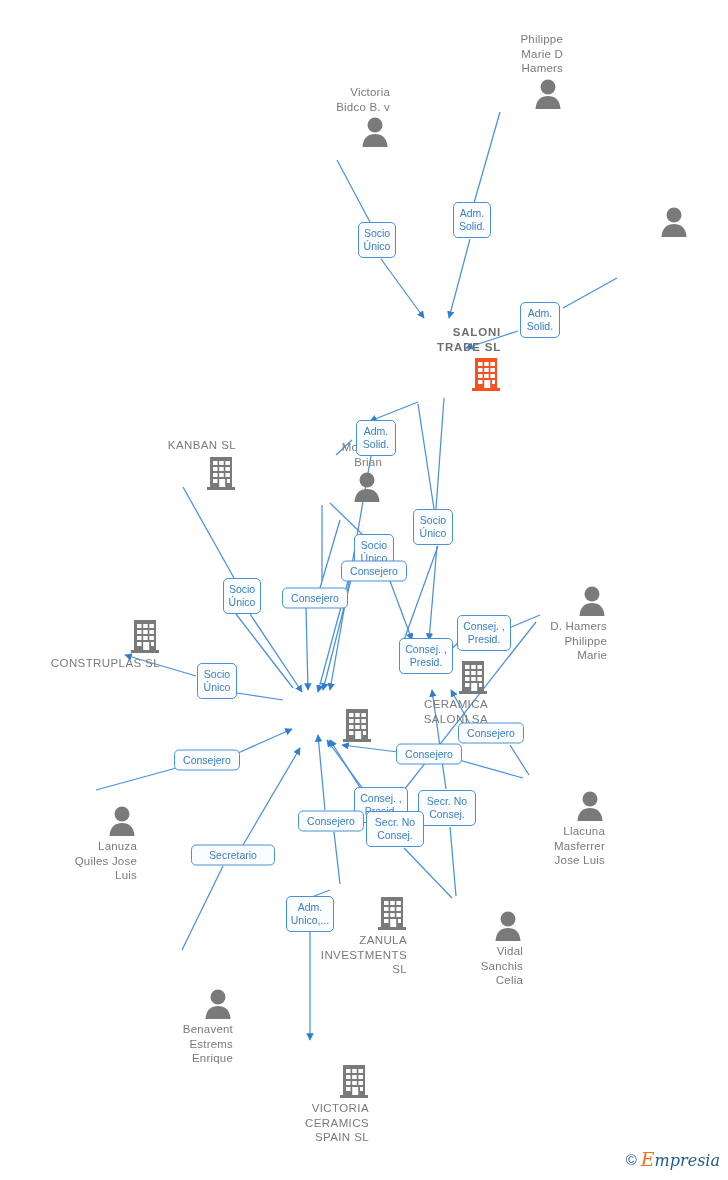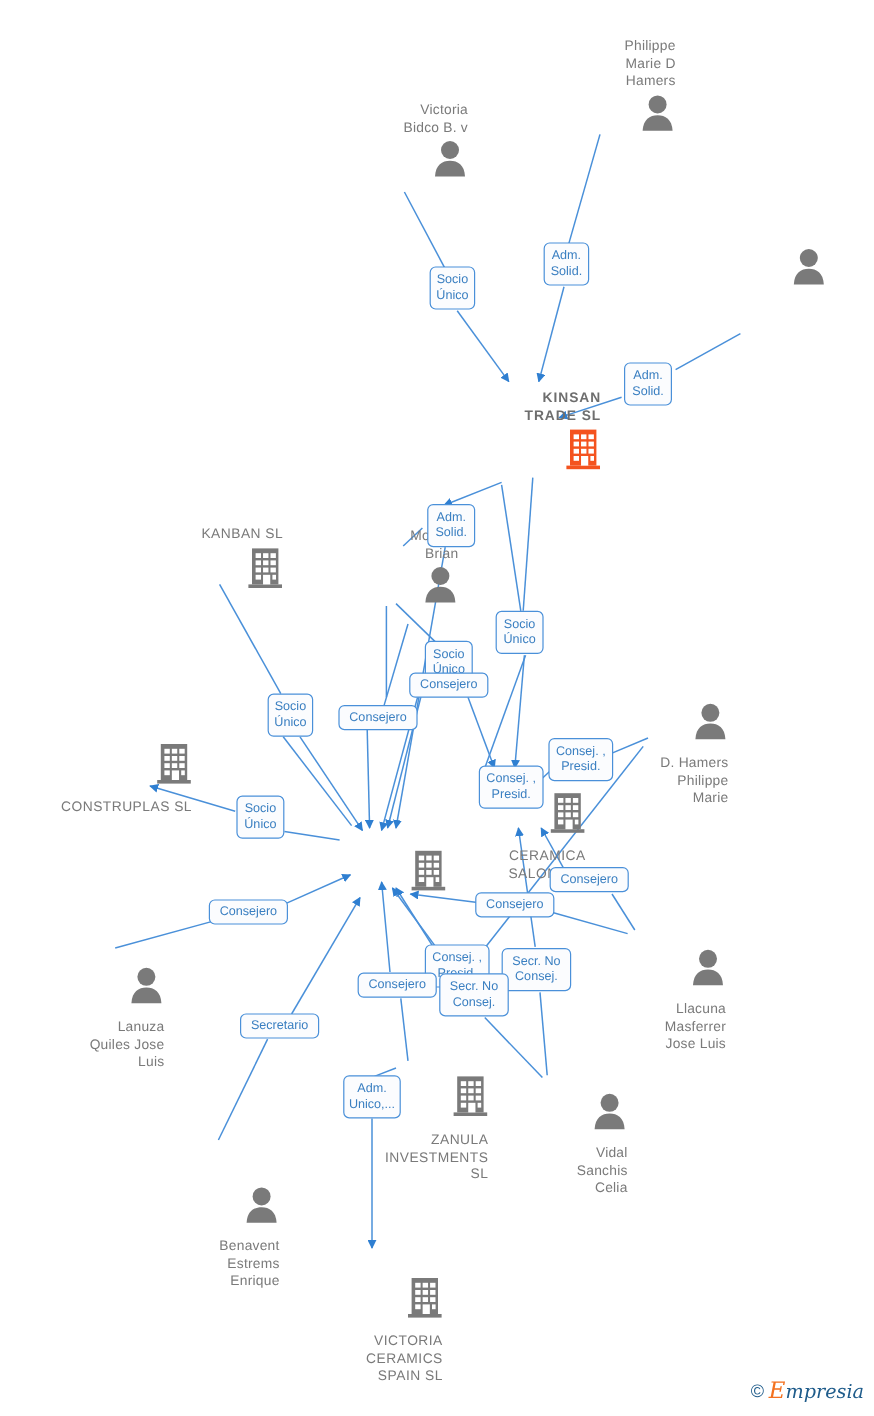--- a/index.html
+++ b/index.html
@@ -15,21 +15,21 @@
   .node .ico{display:block;margin:0 auto;line-height:0;}
   .node .lbl{
     display:block;color:#7a7a7a;font-size:11.5px;line-height:14.5px;
     letter-spacing:.2px;white-space:pre-line;
   }
   .node.company .lbl{letter-spacing:.4px;}
   .node.focus .lbl{color:#6e6e6e;font-weight:bold;letter-spacing:.8px;}
 
   
   .node.above .lbl{margin-bottom:2px;}
-  .node.below .lbl{margin-top:12px;}
+  .node.below .lbl{margin-top:2px;}
 
   .edge-label{
     position:absolute;transform:translate(-50%,-50%);
     background:#fbfcfe;border:1.3px solid #4a90d9;border-radius:5px;
     color:#3a7fc1;font-size:10.5px;line-height:13px;
     padding:3px 5px;text-align:center;white-space:pre-line;
     box-sizing:border-box;
   }
 
   .watermark{
@@ -139,21 +139,21 @@
             <path d="M2.5 31 C3 21.5 8.5 18 15 18 C21.5 18 27 21.5 27.5 31 Z" fill="#7a7a7a"></path>
           </svg></span>
       </div>
       <div class="node person above" style="left: 629px; top: 206px;">
         <span class="ico"><svg width="30" height="32" viewBox="0 0 30 32" xmlns="http://www.w3.org/2000/svg">
             <circle cx="15" cy="9" r="7.5" fill="#7a7a7a"></circle>
             <path d="M2.5 31 C3 21.5 8.5 18 15 18 C21.5 18 27 21.5 27.5 31 Z" fill="#7a7a7a"></path>
           </svg></span>
       </div>
       <div class="node company focus above" style="left: 441px; top: 325px;">
-        <span class="lbl">KINSAN
+        <span class="lbl">SALONI
 TRADE  SL</span>
         <span class="ico"><svg width="30" height="36" viewBox="0 0 30 36" xmlns="http://www.w3.org/2000/svg">
             <rect x="4" y="2" width="22" height="30" fill="#f4531f"></rect>
             <rect x="1" y="32" width="28" height="3" fill="#f4531f"></rect>
             <g fill="#ffffff">
               <rect x="7" y="6" width="4.5" height="4"></rect>
               <rect x="13.2" y="6" width="4.5" height="4"></rect>
               <rect x="19.4" y="6" width="4.5" height="4"></rect>
               <rect x="7" y="12" width="4.5" height="4"></rect>
               <rect x="13.2" y="12" width="4.5" height="4"></rect>
@@ -378,21 +378,21 @@
       <div class="edge-label" style="left: 491px; top: 733px; width: 66px; min-height: 20px; display: flex; align-items: center; justify-content: center;">Consejero</div>
       <div class="edge-label" style="left: 429px; top: 754px; width: 66px; min-height: 20px; display: flex; align-items: center; justify-content: center;">Consejero</div>
       <div class="edge-label" style="left: 207px; top: 760px; width: 66px; min-height: 20px; display: flex; align-items: center; justify-content: center;">Consejero</div>
       <div class="edge-label" style="left: 381px; top: 805px; width: 54px; min-height: 36px; display: flex; align-items: center; justify-content: center;">Consej. ,
 Presid.</div>
       <div class="edge-label" style="left: 447px; top: 808px; width: 58px; min-height: 36px; display: flex; align-items: center; justify-content: center;">Secr.  No
 Consej.</div>
       <div class="edge-label" style="left: 395px; top: 829px; width: 58px; min-height: 36px; display: flex; align-items: center; justify-content: center;">Secr.  No
 Consej.</div>
       <div class="edge-label" style="left: 331px; top: 821px; width: 66px; min-height: 20px; display: flex; align-items: center; justify-content: center;">Consejero</div>
-      <div class="edge-label" style="left: 233px; top: 855px; width: 66px; min-height: 20px; display: flex; align-items: center; justify-content: center;">Secretario</div>
+      <div class="edge-label" style="left: 233px; top: 855px; width: 84px; min-height: 20px; display: flex; align-items: center; justify-content: center;">Secretario</div>
       <div class="edge-label" style="left: 310px; top: 914px; width: 48px; min-height: 36px; display: flex; align-items: center; justify-content: center;">Adm.
 Unico,...</div>
     </div>
 
   <div class="watermark">
     <span class="c">©</span>
     <span class="brand"><span class="e">E</span><span>mpresia</span></span>
   </div>
 </div>
 

